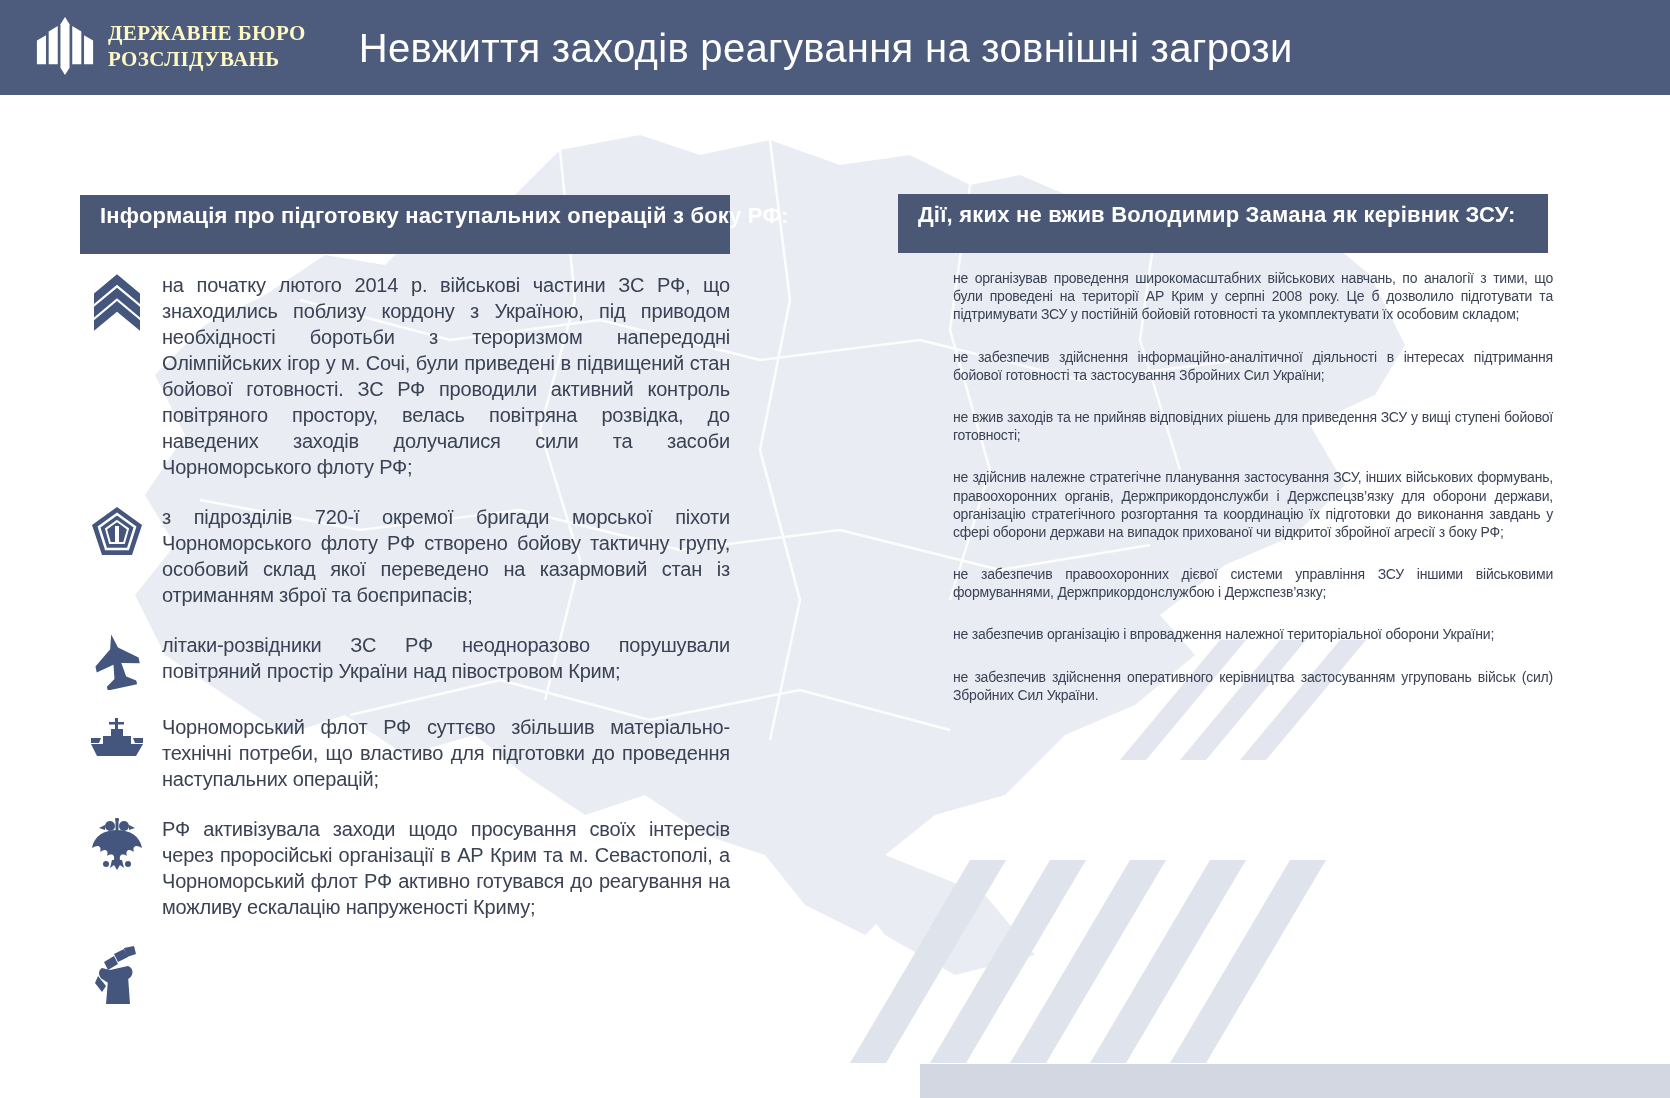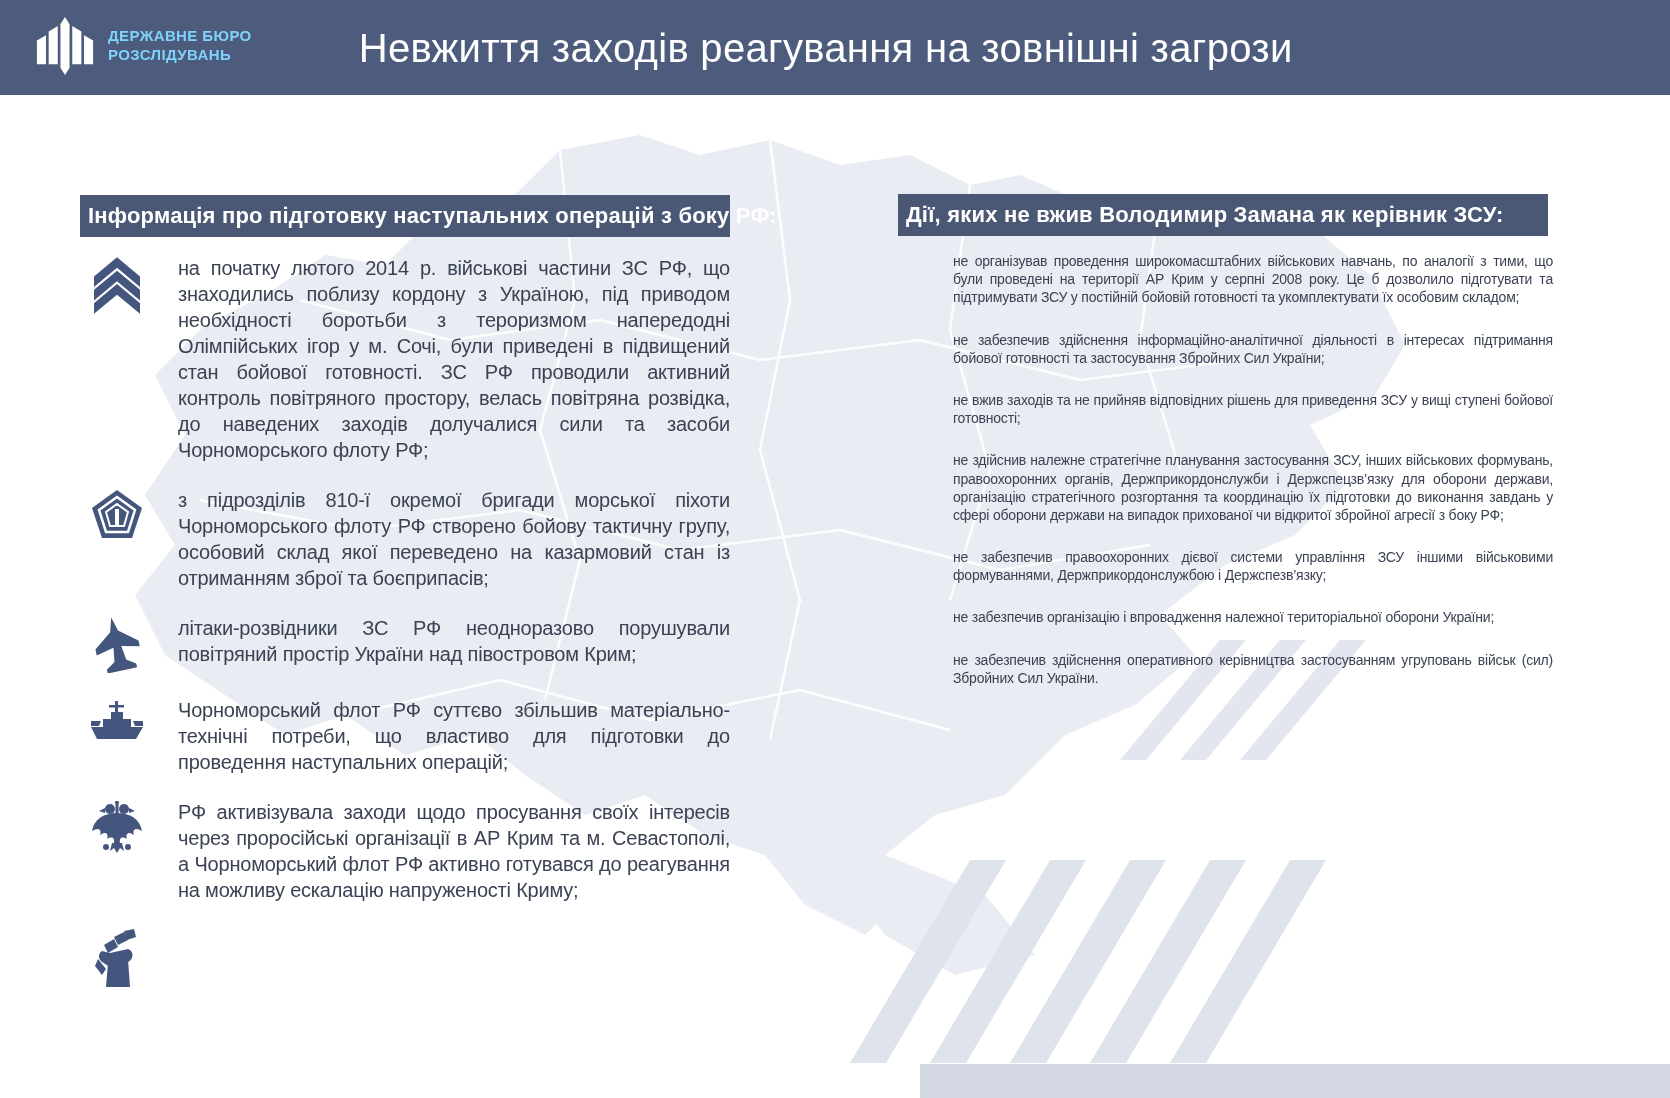--- a/index.html
+++ b/index.html
@@ -10,38 +10,38 @@
     -webkit-font-smoothing:antialiased;
   }
   
   .header{
     position:absolute;top:0;left:0;width:1670px;height:95px;
     background:#4d5b7d;z-index:3;
   }
   .logo{
     position:absolute;left:36px;top:14px;display:flex;align-items:center;gap:14px;
   }
-  .logo-text{color:#7dd3fc;font-weight:bold;font-size:15px;line-height:1.25;letter-spacing:.4px;}
+  .logo-text{color:#fef9c3;font-weight:bold;font-size:21px;line-height:1.25;letter-spacing:.4px;font-family:Liberation Serif, serif;}
   .page-title{
     position:absolute;left:50%;top:50%;transform:translate(-51%,-50%);
     color:#ffffff;font-size:40px;font-weight:400;letter-spacing:.3px;white-space:nowrap;
   }
   
   .bg-map{position:absolute;left:0;top:0;z-index:0;}
   
   .col{position:absolute;z-index:2;}
   .col-left{left:80px;top:195px;width:650px;}
   .col-right{left:898px;top:194px;width:650px;}
   .section-bar{
-    height:42px;background:#4a5875;color:#ffffff;
+    height:59px;background:#4a5875;color:#ffffff;
     font-size:22px;font-weight:bold;line-height:42px;
-    padding:0 8px;letter-spacing:.2px;white-space:nowrap;
+    padding:0 20px;letter-spacing:.2px;white-space:nowrap;
   }
   .bullets{margin-top:18px;padding-left:4px;}
-  .bullet{display:flex;gap:28px;margin-bottom:24px;}
+  .bullet{display:flex;gap:12px;margin-bottom:24px;}
   .bullet-icon{flex:0 0 66px;display:flex;justify-content:center;align-items:flex-start;padding-top:2px;}
   .bullet-text{
     flex:1;font-size:20px;line-height:1.3;color:#3a4254;
     text-align:justify;letter-spacing:-.2px;
   }
   .paras{margin-left:55px;width:600px;margin-top:16px;}
   .paras p{
     margin:0 0 24px 0;font-size:14px;line-height:1.3;color:#3a4254;
     text-align:justify;letter-spacing:-.2px;
   }
@@ -115,21 +115,21 @@
 
     <div class="bullet">
       <div class="bullet-icon">
         <svg width="52" height="52" viewBox="0 0 52 52">
           <polygon class="ic" points="26,1 51,19 41,49 11,49 1,19"></polygon>
           <polygon fill="none" stroke="#ffffff" stroke-width="2.5" points="26,8 44,21 37,43 15,43 8,21"></polygon>
           <polygon fill="none" stroke="#ffffff" stroke-width="2" points="26,15 37,23 33,37 19,37 15,23"></polygon>
           <rect x="24" y="20" width="4" height="16" fill="#ffffff"></rect>
         </svg>
       </div>
-      <div class="bullet-text">з підрозділів 810-ї окремої бригади морської піхоти Чорноморського флоту РФ створено бойову тактичну групу, особовий склад якої переведено на казармовий стан із отриманням зброї та боєприпасів;</div>
+      <div class="bullet-text">з підрозділів 720-ї окремої бригади морської піхоти Чорноморського флоту РФ створено бойову тактичну групу, особовий склад якої переведено на казармовий стан із отриманням зброї та боєприпасів;</div>
     </div>
 
     <div class="bullet">
       <div class="bullet-icon">
         <svg width="50" height="56" viewBox="0 0 48 56">
           <g transform="rotate(-12 24 28)">
             <polygon class="ic" points="24,0 28,14 46,28 46,34 28,30 30,44 39,50 39,54 9,54 9,50 18,44 20,30 2,34 2,28 20,14"></polygon>
           </g>
         </svg>
       </div>

